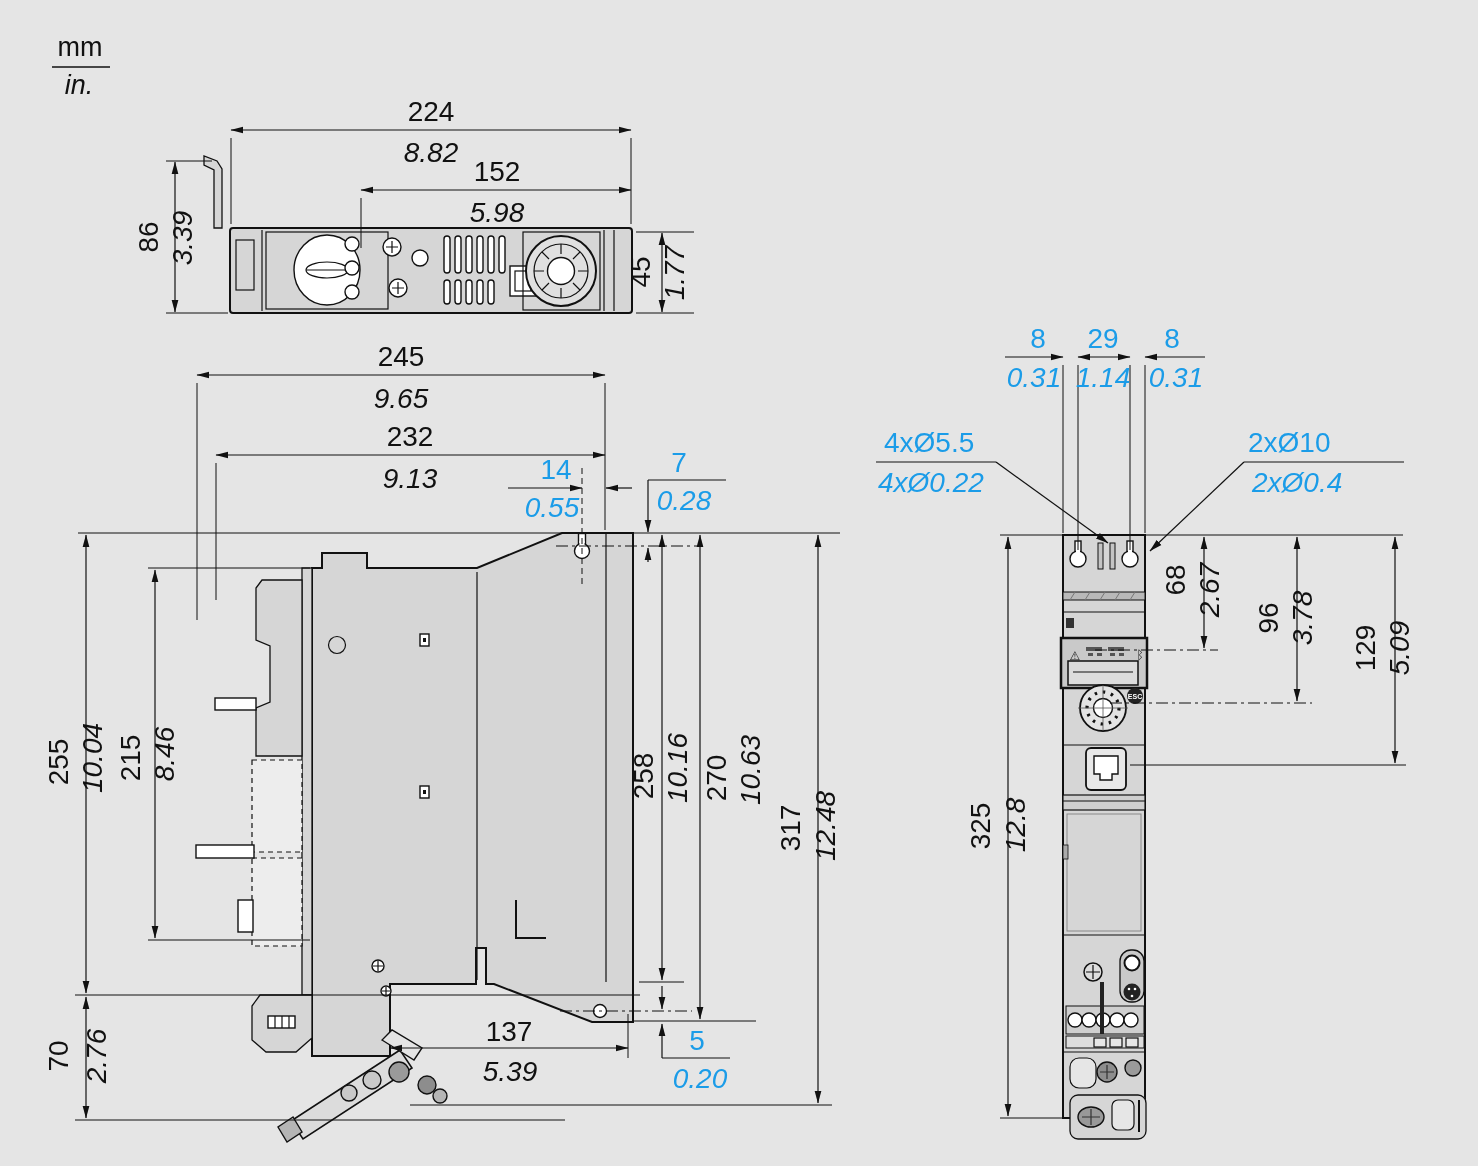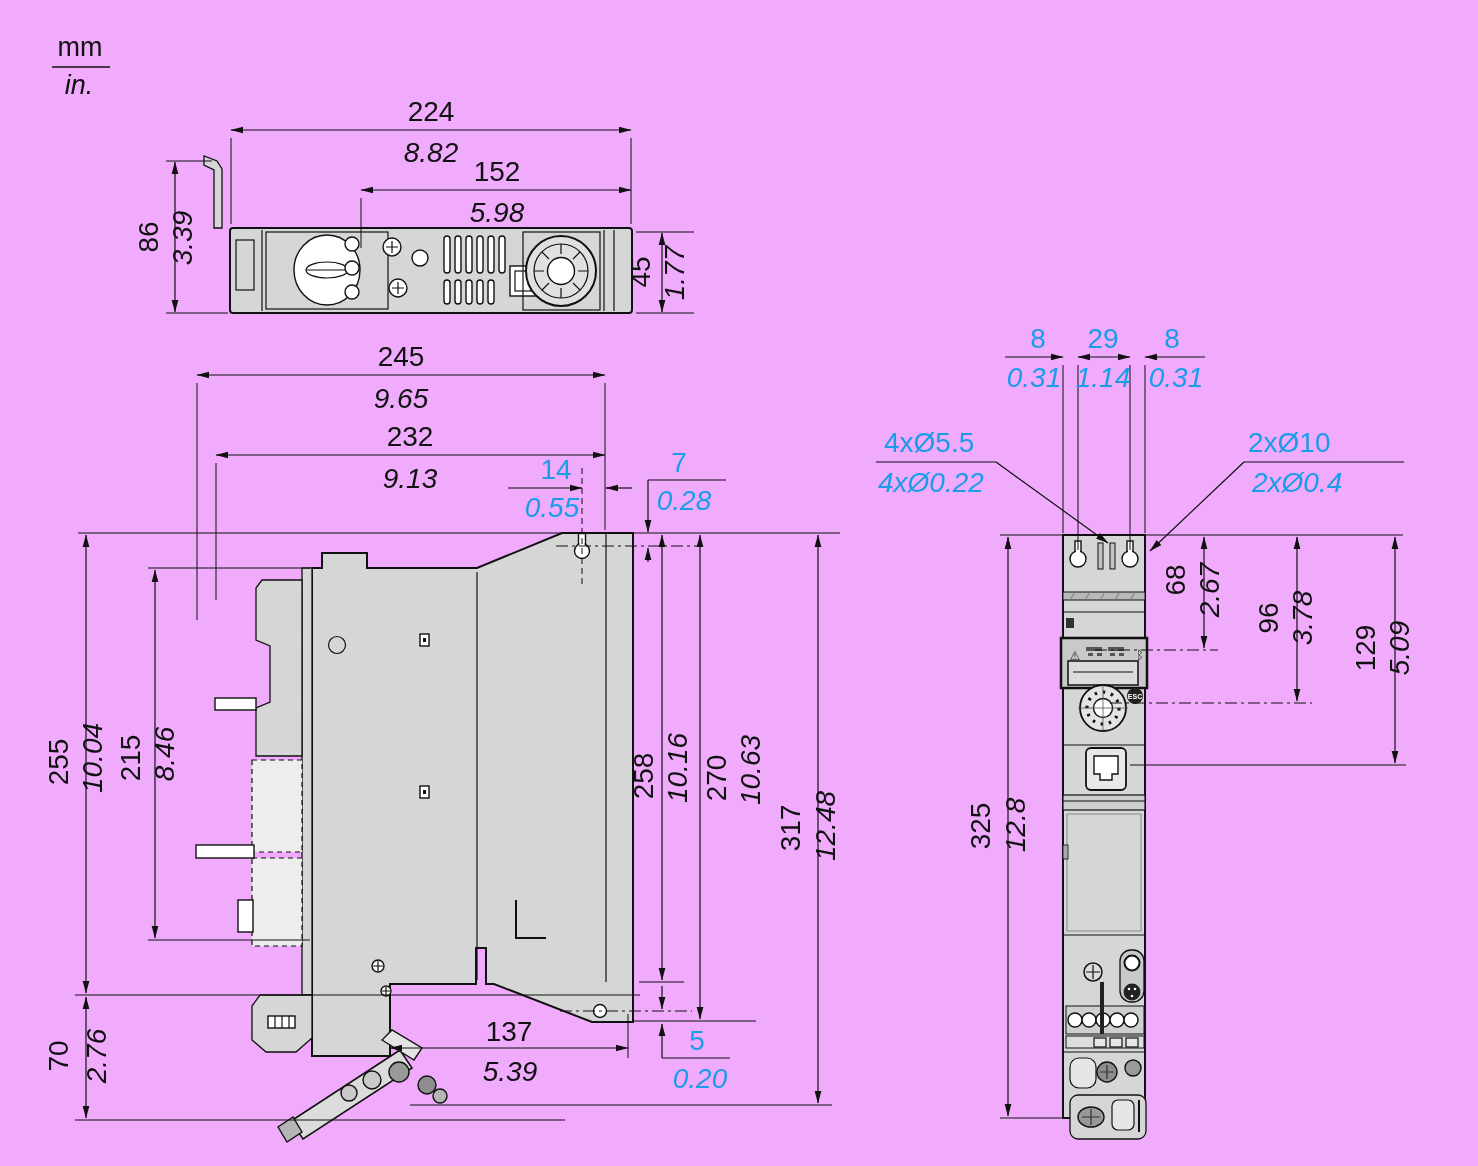--- a/index.html
+++ b/index.html
@@ -1,16 +1,16 @@
 <!DOCTYPE html>
 <html><head>
 <meta charset="utf-8">
 <style>
   html,body{margin:0;padding:0;background:#fff;}
-  .canvas{position:relative;width:1478px;height:1166px;background:#f0abfc;overflow:hidden;}
+  .canvas{position:relative;width:1478px;height:1166px;background:#e5e5e5;overflow:hidden;}
   svg text{font-family:"Liberation Sans", sans-serif;fill:#111;}
   .dm{font-size:28px;text-anchor:middle;}
   .di{font-size:28px;text-anchor:middle;font-style:italic;}
   .bm{font-size:28px;text-anchor:middle;fill:#1b9ce8;}
   .bi{font-size:28px;text-anchor:middle;font-style:italic;fill:#1b9ce8;}
   .bms{font-size:28px;text-anchor:start;fill:#1b9ce8;}
   .bis{font-size:28px;text-anchor:start;font-style:italic;fill:#1b9ce8;}
   .lg{font-size:27px;text-anchor:middle;}
   .lgi{font-size:27px;text-anchor:middle;font-style:italic;}
   .esc{font-size:7px;text-anchor:middle;fill:#fff;font-weight:bold;}

